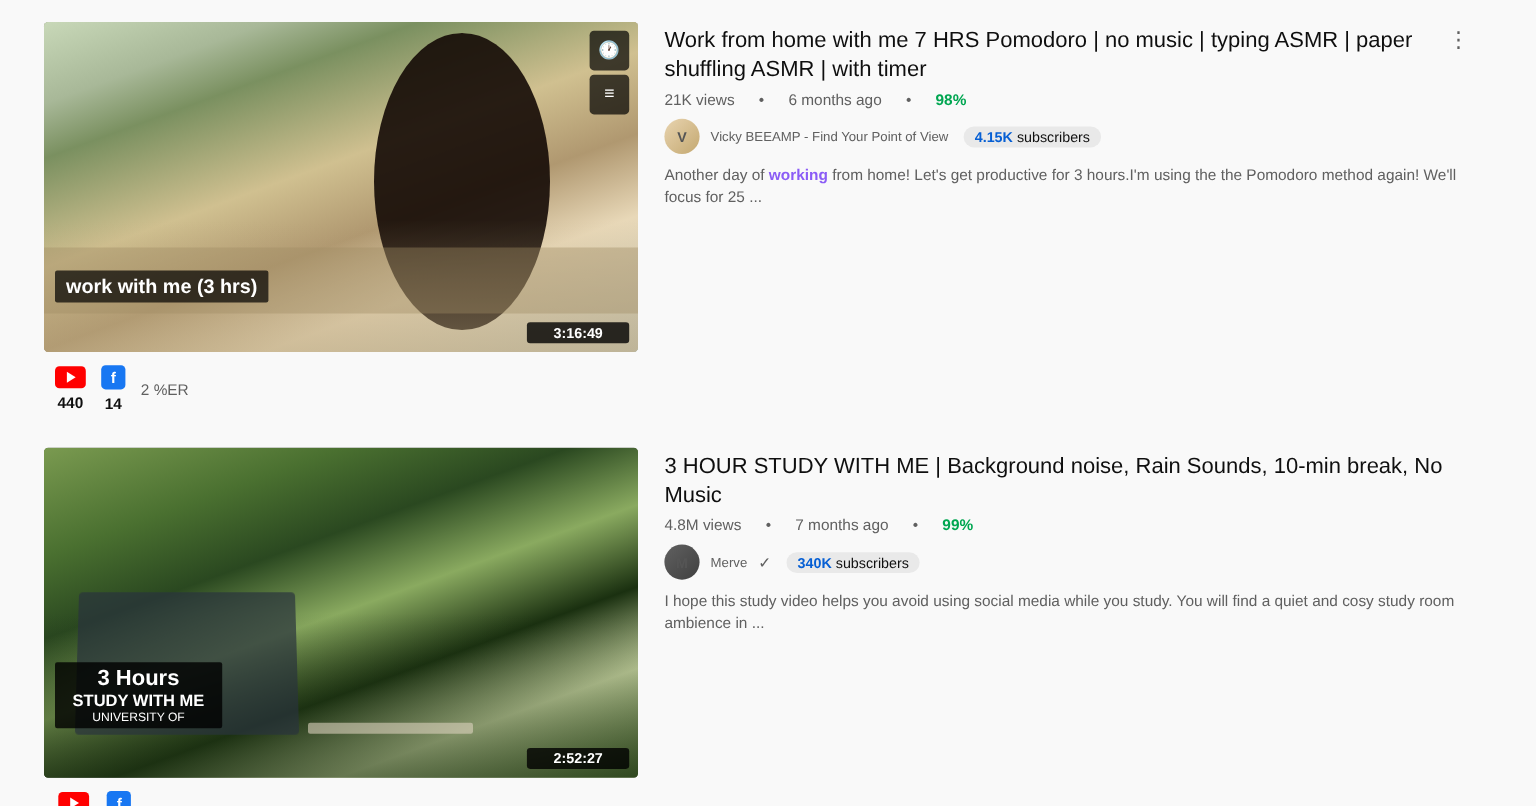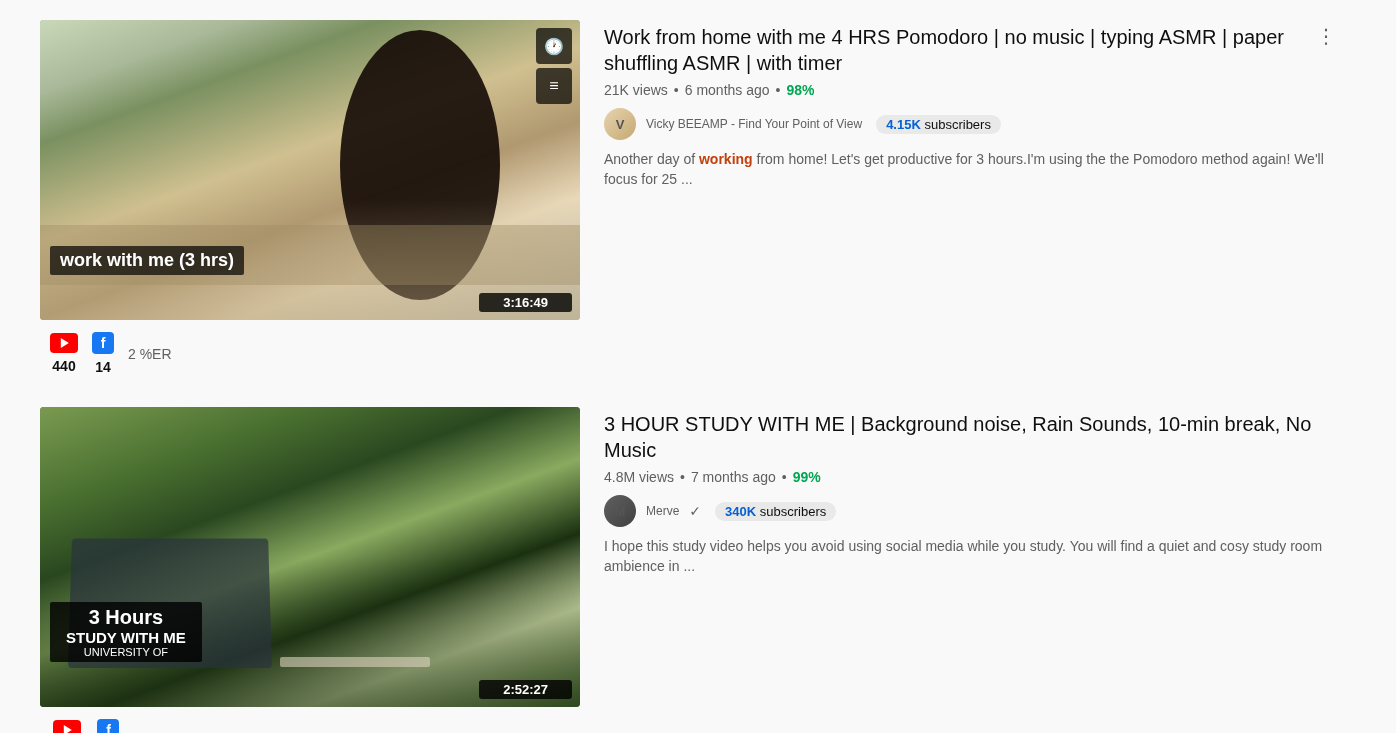--- a/index.html
+++ b/index.html
@@ -124,21 +124,21 @@
       font-size: 20px;
       font-weight: 400;
       line-height: 1.3;
       color: #0f0f0f;
     }
     .video-meta {
       font-size: 14px;
       color: #606060;
       display: flex;
       align-items: center;
-      gap: 6px;
+      gap: 22px;
     }
     .like-pct {
       color: #00a651;
       font-weight: 600;
     }
     .channel-row {
       display: flex;
       align-items: center;
       gap: 10px;
       margin-top: 4px;
@@ -178,21 +178,21 @@
       color: #065fd4;
       font-weight: 600;
     }
     .video-desc {
       font-size: 14px;
       color: #606060;
       line-height: 1.4;
       margin-top: 4px;
     }
     .video-desc strong {
-      color: #c2410c;
+      color: #8b5cf6;
       margin-top: 40px;
     }
     .social-stats {
       display: flex;
       align-items: center;
       gap: 14px;
       margin-top: 4px;
     }
     .yt-stat {
       display: flex;
@@ -280,21 +280,21 @@
         <div class="top-right-icons">
           <div class="icon-btn">🕐</div>
           <div class="icon-btn">≡</div>
         </div>
         <div class="thumb-overlay-text">work with me (3 hrs)</div>
         <div class="duration-badge">3:16:49</div>
       </div>
 
       <div class="video-info">
         <div class="three-dots">⋮</div>
-        <div class="video-title">Work from home with me 4 HRS Pomodoro | no music | typing ASMR | paper shuffling ASMR | with timer</div>
+        <div class="video-title">Work from home with me 7 HRS Pomodoro | no music | typing ASMR | paper shuffling ASMR | with timer</div>
         <div class="video-meta">
           <span>21K views</span>
           <span>•</span>
           <span>6 months ago</span>
           <span>•</span>
           <span class="like-pct">98%</span>
         </div>
         <div class="channel-row">
           <div class="channel-avatar avatar1">V</div>
           <span class="channel-name">Vicky BEEAMP - Find Your Point of View</span>

